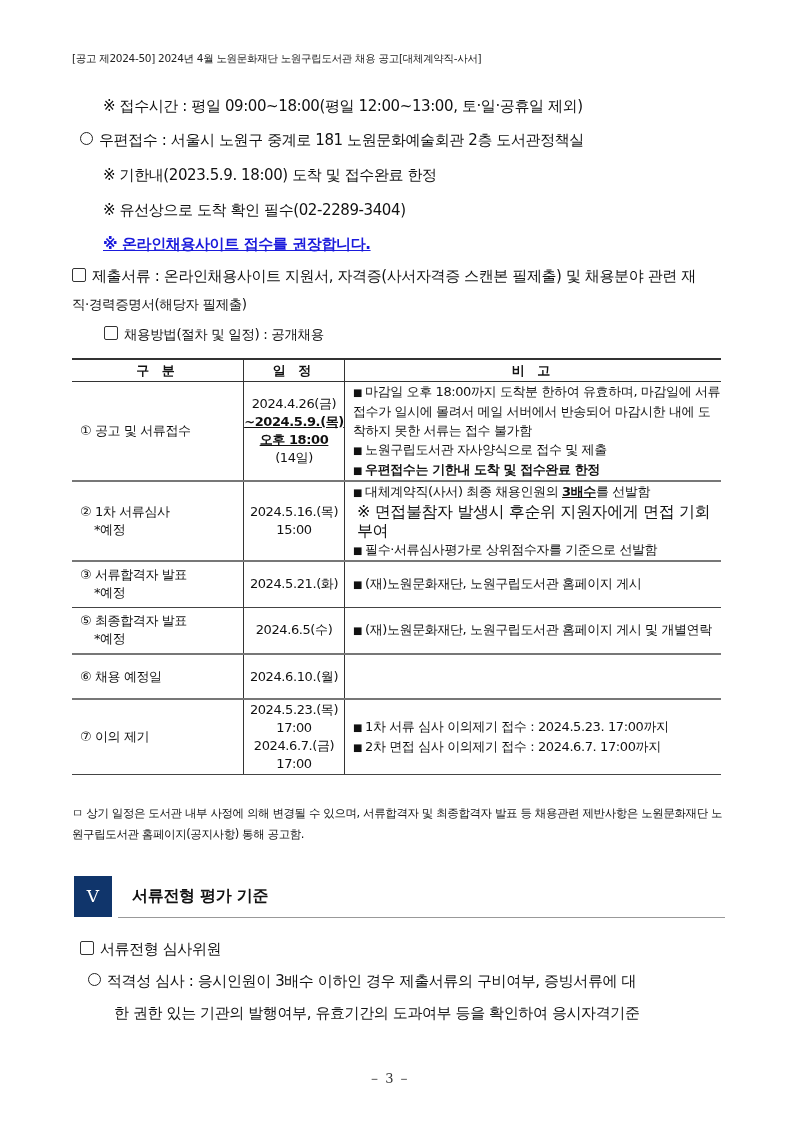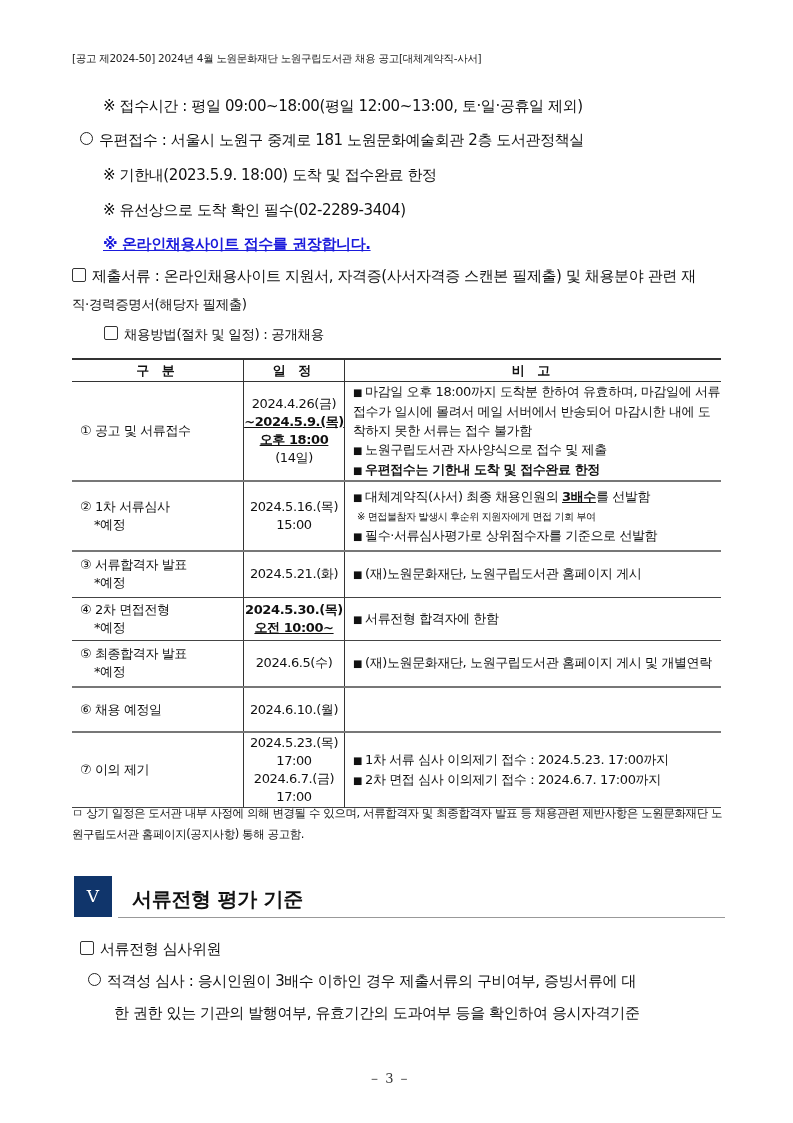--- a/index.html
+++ b/index.html
@@ -18,29 +18,29 @@
   table.sched th { font-weight: bold; height: 19px; border-top: 2px solid #333;
                    border-bottom: 1.5px solid #333; font-size: 13px; letter-spacing: 4px; }
   table.sched td { border-bottom: 1px solid #444; vertical-align: middle; padding: 0; }
   table.sched td + td, table.sched th + th { border-left: 1px solid #333; }
   table.sched tr.thick td { border-bottom: 2px solid #777; }
   .c1 { width: 163px; padding-left: 8px !important; line-height: 18px; }
   .c2 { width: 100px; text-align: center; line-height: 18px; }
   .c3 { padding-left: 8px !important; line-height: 19px; white-space: normal; }
   .u { text-decoration: underline; font-weight: bold; }
   .b { font-weight: bold; }
-  .sm { font-size: 10px; padding-left: 4px; }
+  .sm { font-size: 16px; padding-left: 4px; }
   .sq { font-size: 10px; margin-right: 3px; }
   .indent { padding-left: 14px; display: inline-block; }
   .foot { left: 72px; top: 803px; width: 652px; font-size: 11.5px; line-height: 21px;
           white-space: normal; letter-spacing: -0.4px; }
   .sec-box { left: 74px; top: 876px; width: 38px; height: 41px; background: #10356b;
              color: #fff; font-family: "DejaVu Serif", serif; font-size: 17px;
              text-align: center; line-height: 41px; }
-  .sec-title { left: 132px; top: 886px; font-size: 20px; font-weight: bold; letter-spacing: -0.3px; }
+  .sec-title { left: 132px; top: 886px; font-size: 16px; font-weight: bold; letter-spacing: -0.3px; }
   .sec-rule { left: 118px; top: 917px; width: 607px; height: 1px; background: #999; }
   .pageno { left: 368px; top: 1070px; font-family: "DejaVu Serif", serif; font-size: 13px; color: #333; }
 </style>
 </head>
 <body>
 
 <div class="abs hdr">[공고 제2024-50] 2024년 4월 노원문화재단 노원구립도서관 채용 공고[대체계약직-사서]</div>
 
 <div class="abs line" style="left:103px;top:97px;">※ 접수시간 : 평일 09:00~18:00(평일 12:00~13:00, 토·일·공휴일 제외)</div>
 <div class="abs line" style="left:80px;top:131px;">
@@ -99,33 +99,20 @@
     <tr style="height:46px;">
       <td class="c1">
         <div>③ 서류합격자 발표</div>
         <div class="indent">*예정</div>
       </td>
       <td class="c2">2024.5.21.(화)</td>
       <td class="c3">
         <span class="sq">■</span><span>(재)노원문화재단, 노원구립도서관 홈페이지 게시</span>
       </td>
     </tr>
-    <tr style="height:43px;">
-      <td class="c1">
-        <div>④ 2차 면접전형</div>
-        <div class="indent">*예정</div>
-      </td>
-      <td class="c2">
-        <div class="b">2024.5.30.(목)</div>
-        <div class="u">오전 10:00~</div>
-      </td>
-      <td class="c3">
-        <span class="sq">■</span><span>서류전형 합격자에 한함</span>
-      </td>
-    </tr>
     <tr class="thick" style="height:47px;">
       <td class="c1">
         <div>⑤ 최종합격자 발표</div>
         <div class="indent">*예정</div>
       </td>
       <td class="c2">2024.6.5(수)</td>
       <td class="c3">
         <span class="sq">■</span><span>(재)노원문화재단, 노원구립도서관 홈페이지 게시 및 개별연락</span>
       </td>
     </tr>

